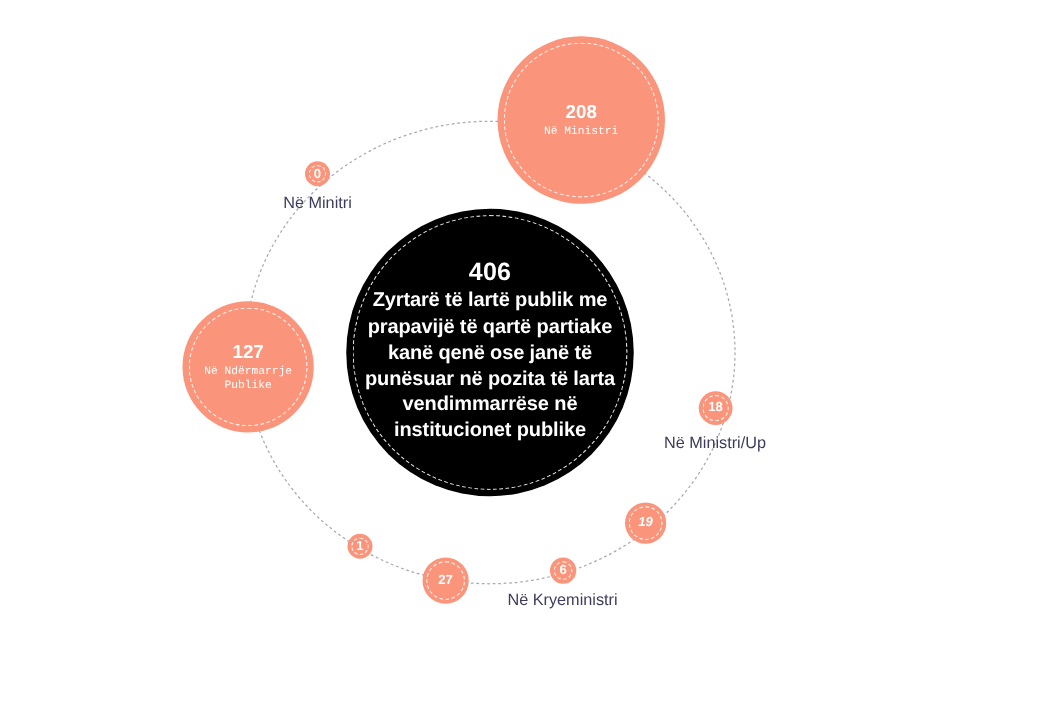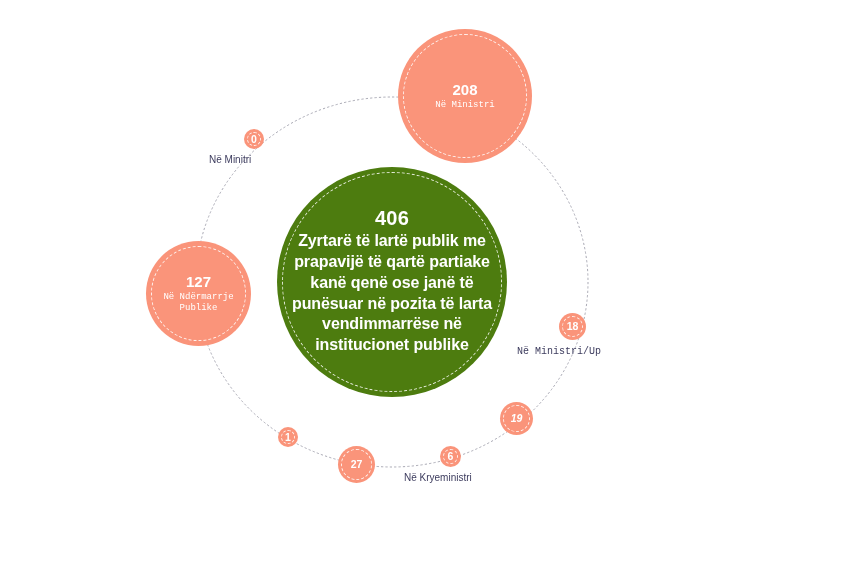--- a/index.html
+++ b/index.html
@@ -46,21 +46,21 @@
     border-radius: 50%;
     border: 1.4px dashed rgba(255,255,255,0.85);
     pointer-events: none;
   }
   .bubble.small .dash-ring {
     left: 3px; top: 3px; right: 3px; bottom: 3px;
     border-width: 1.1px;
   }
 
   .hub {
-    background: #4d7c0f;
+    background: #000000;
   }
   .hub .hub-value {
     font-size: 20px;
     font-weight: bold;
     line-height: 1.05;
     letter-spacing: 0.2px;
     margin-bottom: 2px;
   }
   .hub .hub-desc {
     font-size: 16px;
@@ -83,22 +83,23 @@
   }
 
   .big .node-value { font-size: 15px; margin-bottom: 3px; }
   .big .node-label { font-size: 9px; font-family: Liberation Mono, monospace; }
 
   .small .node-value { font-size: 10.5px; }
 
   .ext-label {
     position: absolute;
     color: #3D3C5E;
-    font-size: 10px;
+    font-size: 13px;
     line-height: 1.35;
+    text-align: center;
     white-space: pre-line;
     transform: translateX(-50%);
     font-weight: normal;
   }
 </style>
 </head>
 <body>
 
 <div id="canvas">
 
@@ -131,21 +132,21 @@
 
   <div class="bubble node small" style="width:33px;height:33px;left:500px;top:402px;font-style:italic;">
     <span class="dash-ring"></span>
     <div class="node-value">19</div>
   </div>
 
   <div class="bubble node small" style="width:27px;height:27px;left:559px;top:313px;">
     <span class="dash-ring"></span>
     <div class="node-value">18</div>
   </div>
-  <div class="ext-label" style="left:572px;top:345px;width:110px;font-family:Liberation Mono, monospace;">Në Ministri/Up</div>
+  <div class="ext-label" style="left:572px;top:345px;width:110px;">Në Ministri/Up</div>
 
   <div class="bubble node small" style="width:21px;height:21px;left:440px;top:446px;">
     <span class="dash-ring"></span>
     <div class="node-value">6</div>
   </div>
   <div class="ext-label" style="left:450px;top:471px;width:92px;">Në Kryeministri</div>
 
   <div class="bubble node small" style="width:20px;height:20px;left:278px;top:427px;">
     <span class="dash-ring"></span>
     <div class="node-value">1</div>

